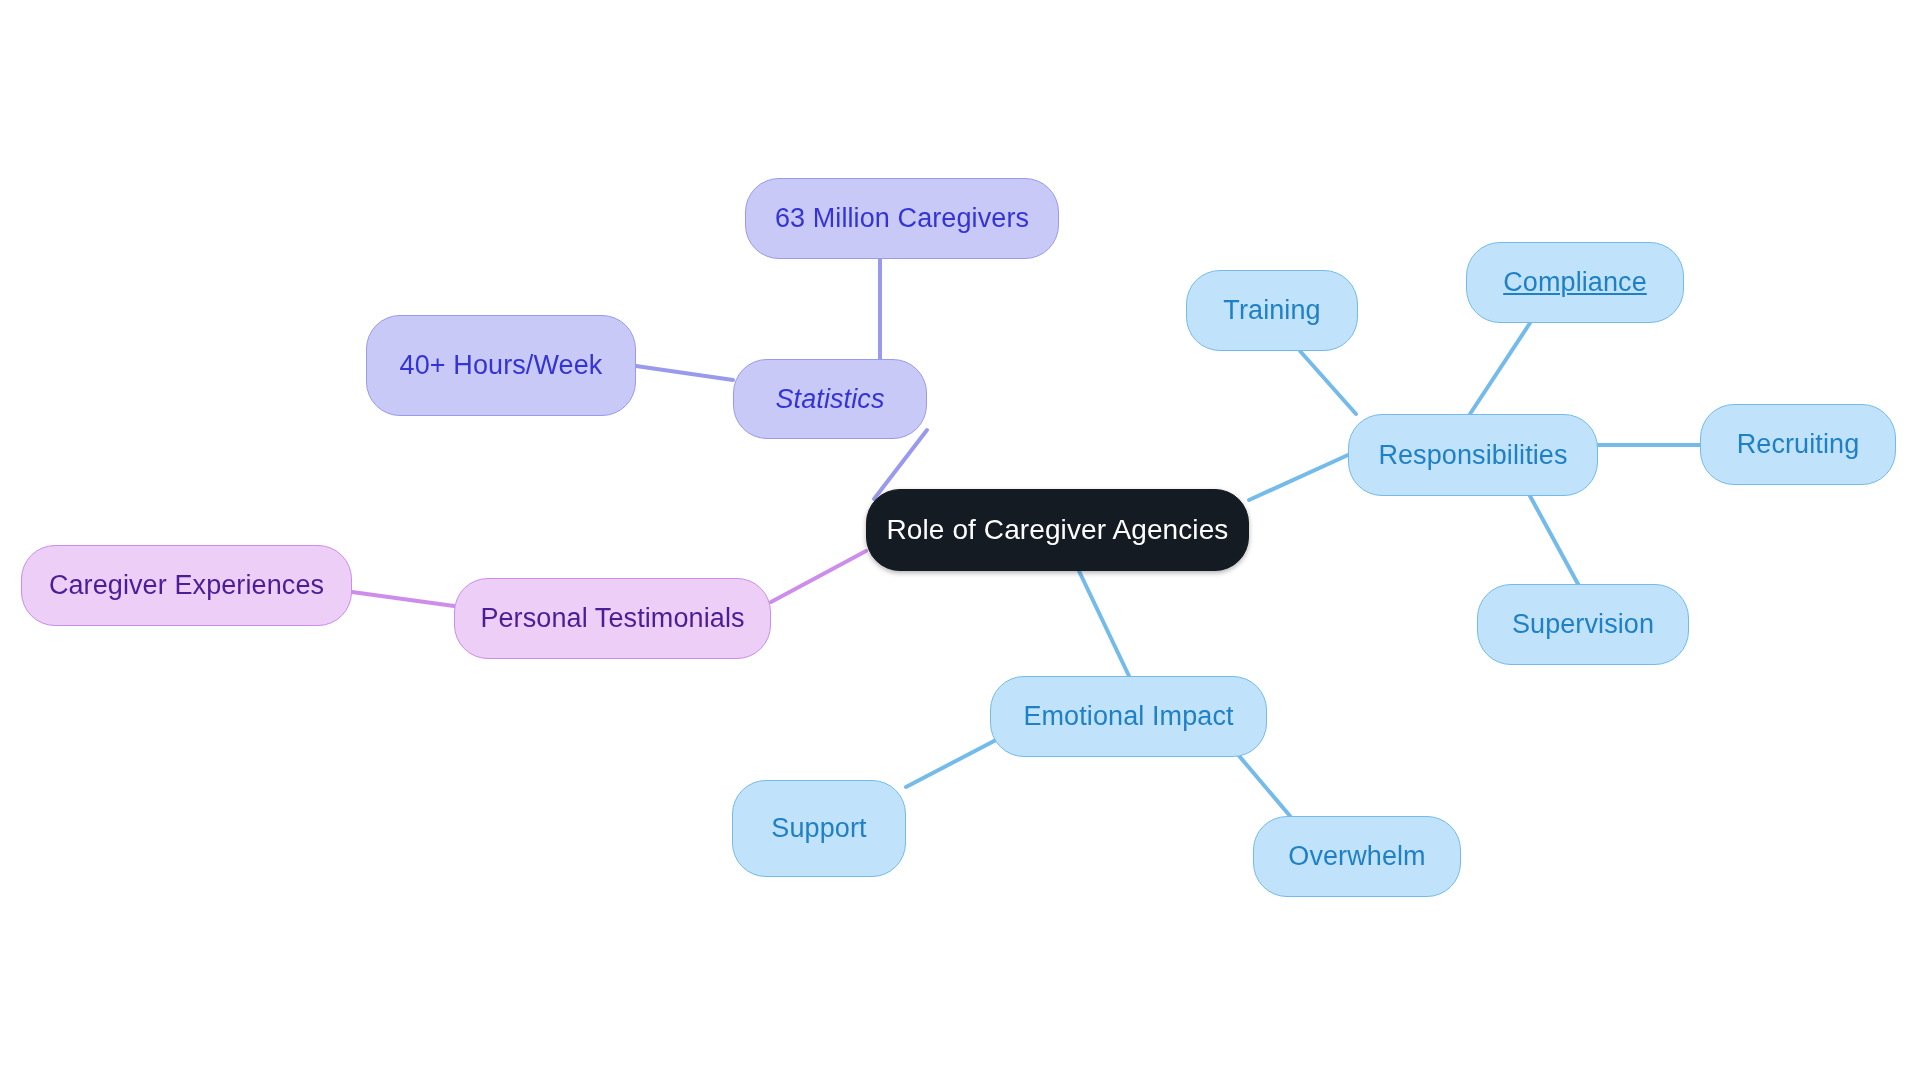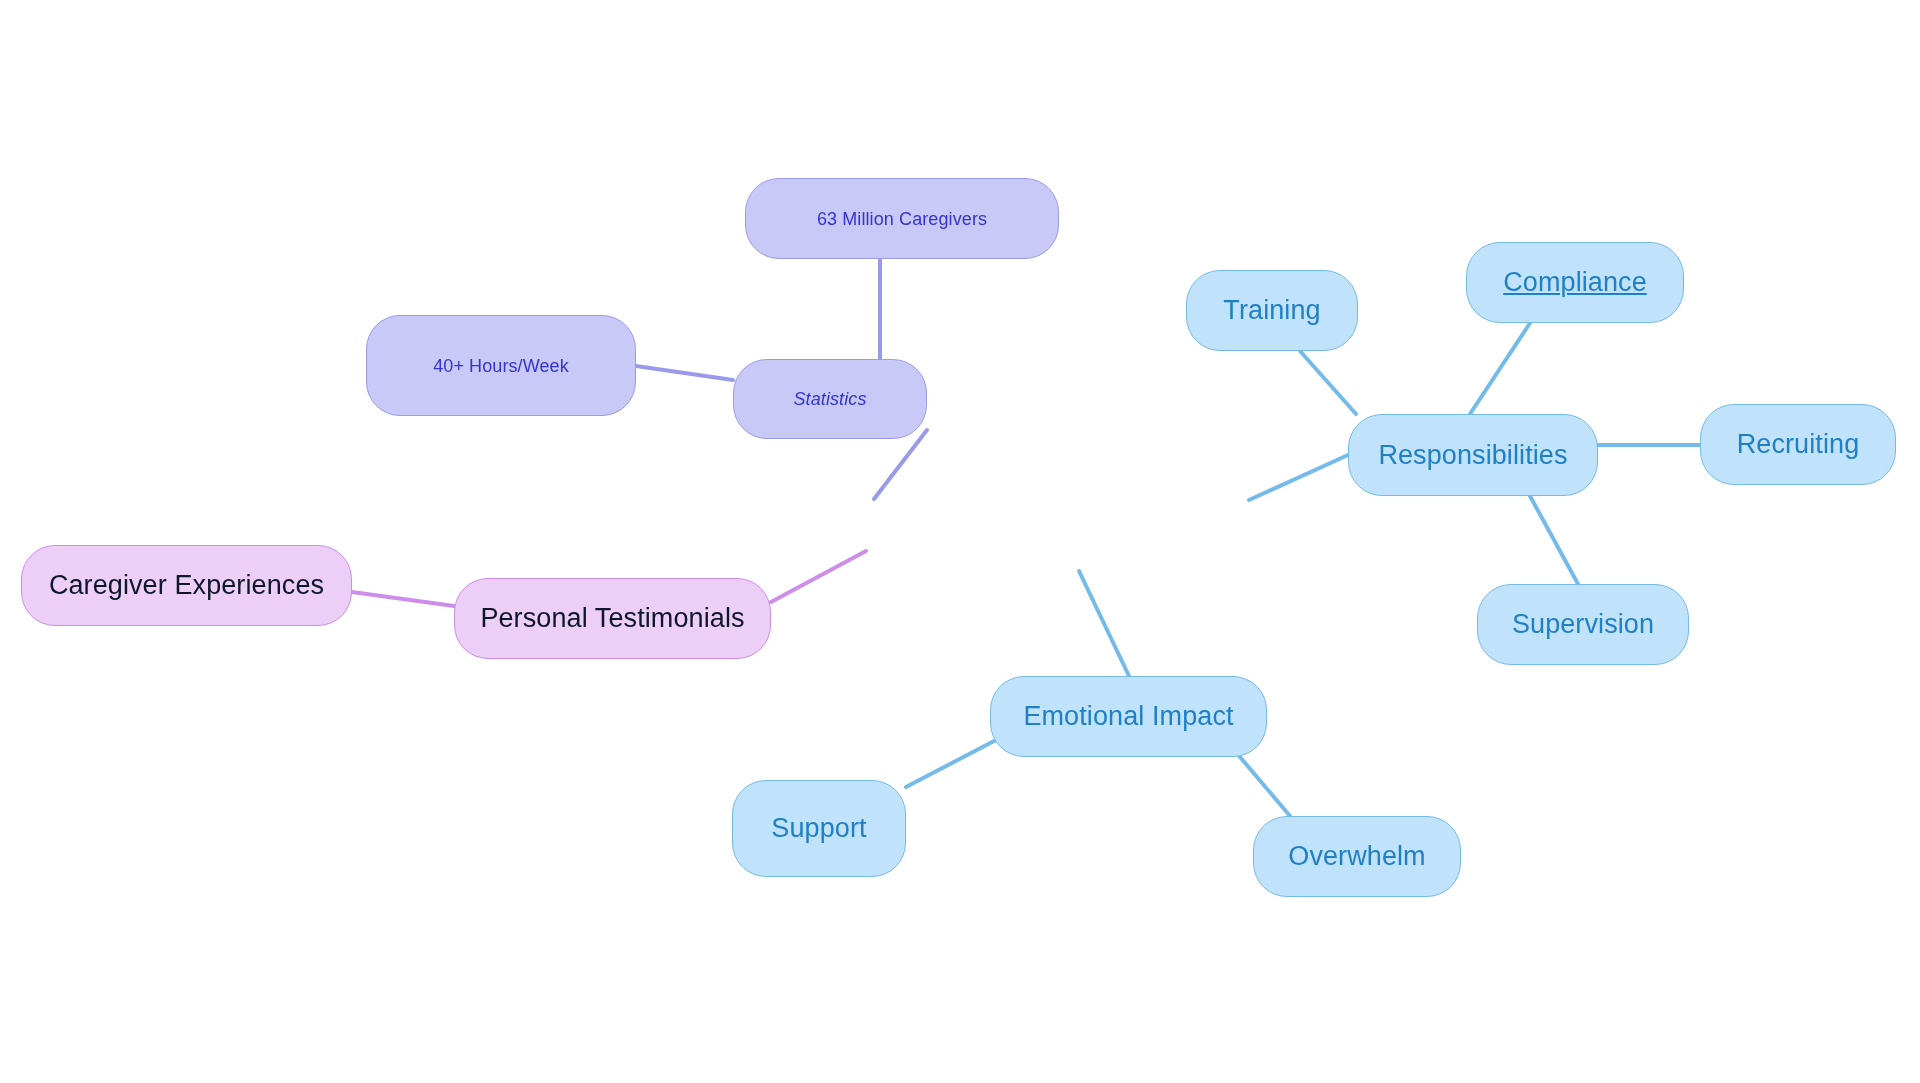--- a/index.html
+++ b/index.html
@@ -44,33 +44,33 @@
     color: #ffffff;
     border-radius: 34px;
     font-size: 28px;
     box-shadow: 0 2px 5px rgba(0,0,0,0.30);
   }
   .node-purple {
     background: #c9c9f8;
     border-color: #9a9aec;
     color: #3434d4;
     border-radius: 34px;
-    font-size: 18px;
+    font-size: 27px;
   }
   .node-blue {
     background: #c0e2fb;
     border-color: #74bbe9;
     color: #1f80c6;
     border-radius: 34px;
     font-size: 27px;
   }
   .node-pink {
     background: #ecceF7;
     border-color: #cc8deb;
-    color: #0f172a;
+    color: #4c1d95;
     border-radius: 34px;
     font-size: 27px;
   }
   .node-label {
     display: block;
     line-height: 1;
   }
 </style>
 </head>
 <body>
@@ -86,20 +86,23 @@
       <line x1="1470" y1="414" x2="1530" y2="323" stroke="#74bbe9" stroke-width="4" stroke-linecap="round"></line>
       <line x1="1598" y1="445" x2="1700" y2="445" stroke="#74bbe9" stroke-width="4" stroke-linecap="round"></line>
       <line x1="1530" y1="496" x2="1578" y2="584" stroke="#74bbe9" stroke-width="4" stroke-linecap="round"></line>
       <line x1="1079" y1="571" x2="1129" y2="676" stroke="#74bbe9" stroke-width="4" stroke-linecap="round"></line>
       <line x1="996" y1="740" x2="906" y2="787" stroke="#74bbe9" stroke-width="4" stroke-linecap="round"></line>
       <line x1="1229" y1="744" x2="1290" y2="816" stroke="#74bbe9" stroke-width="4" stroke-linecap="round"></line>
       <line x1="866" y1="551" x2="771" y2="602" stroke="#cc8deb" stroke-width="4" stroke-linecap="round"></line>
       <line x1="454" y1="606" x2="352" y2="592" stroke="#cc8deb" stroke-width="4" stroke-linecap="round"></line>
     </svg>
 
+  <div class="node node-root" id="n-root" style="left: 866px; top: 489px; width: 383px; height: 82px;">
+    <span class="node-label">Role of Caregiver Agencies</span>
+  </div>
 
   <div class="node node-purple" id="n-statistics" style="left: 733px; top: 359px; width: 194px; height: 80px; font-style: italic;">
     <span class="node-label">Statistics</span>
   </div>
 
   <div class="node node-purple" id="n-caregivers_63m" style="left: 745px; top: 178px; width: 314px; height: 81px;">
     <span class="node-label">63 Million Caregivers</span>
   </div>
 
   <div class="node node-purple" id="n-hours_40plus" style="left: 366px; top: 315px; width: 270px; height: 101px;">

